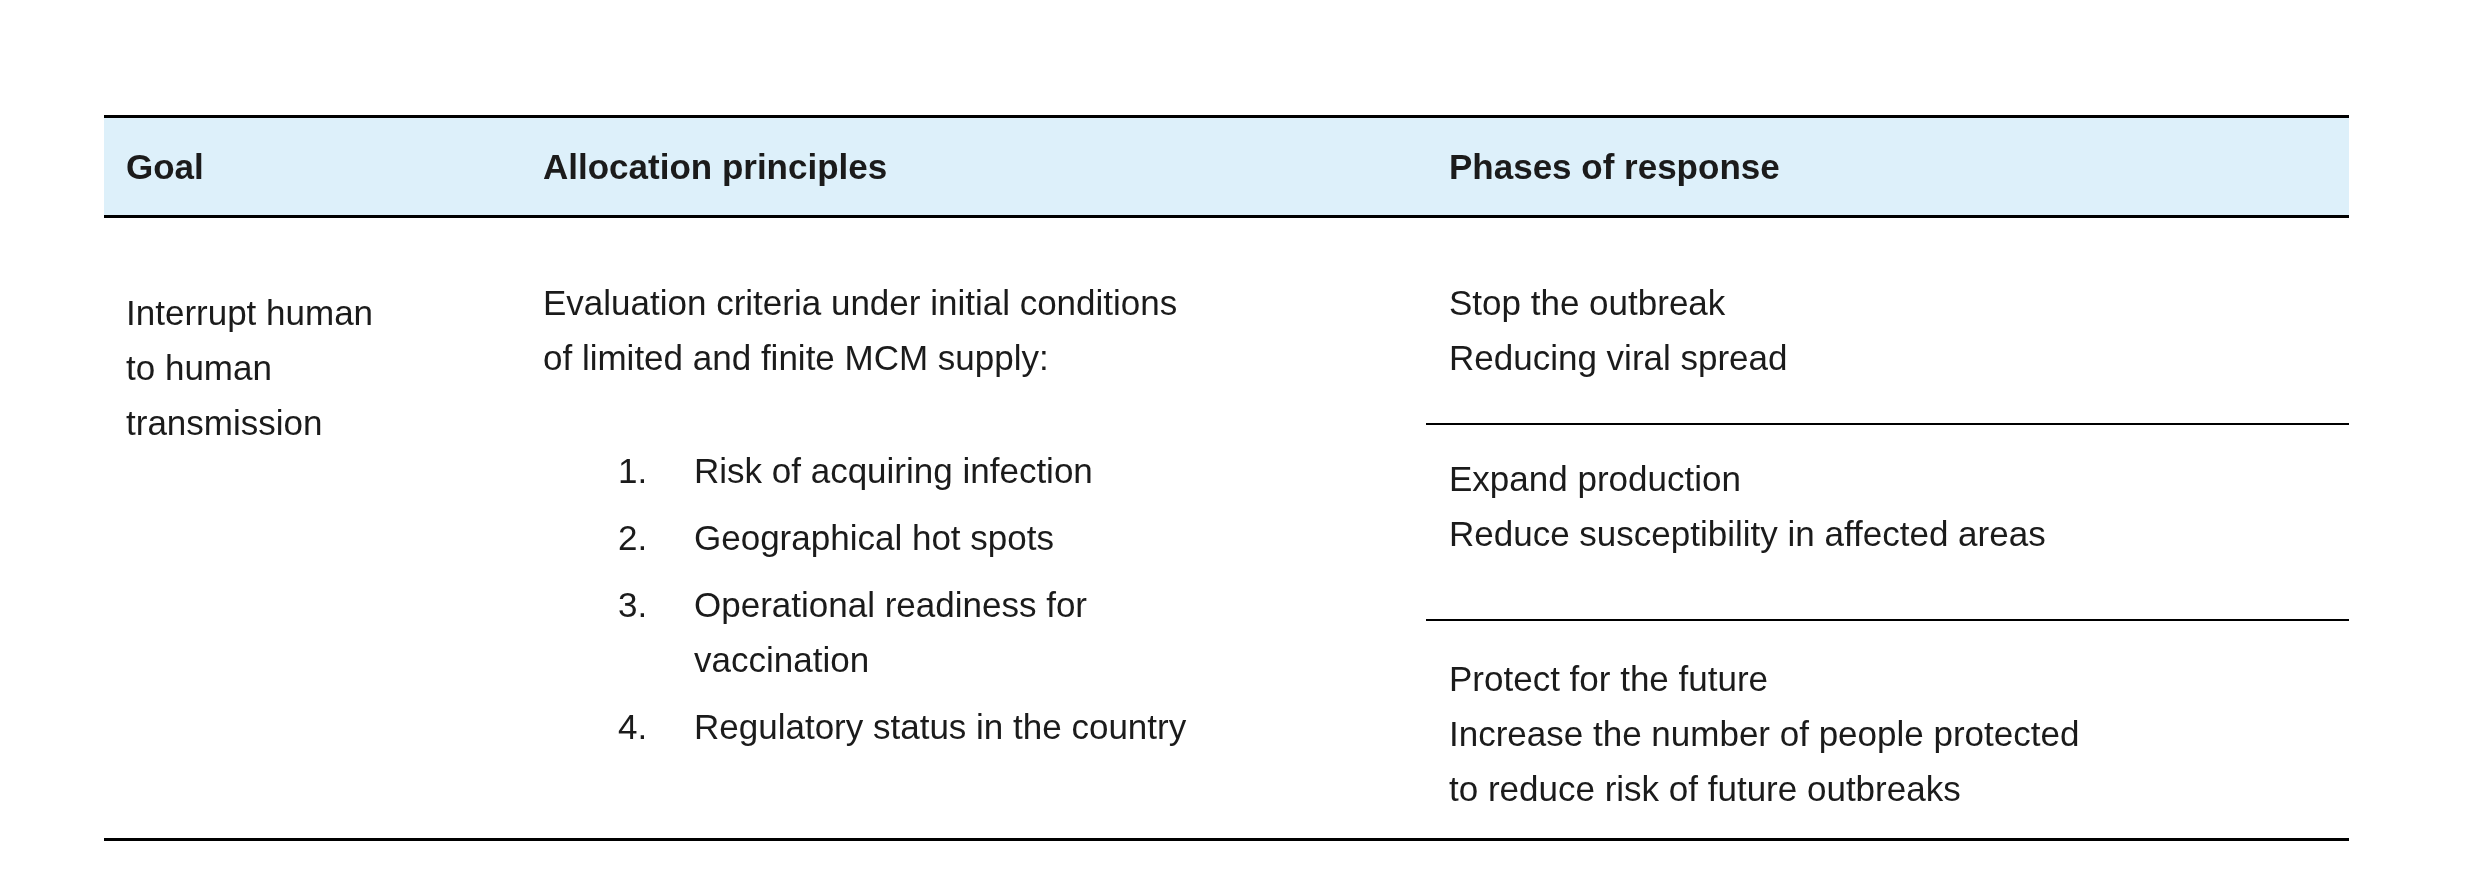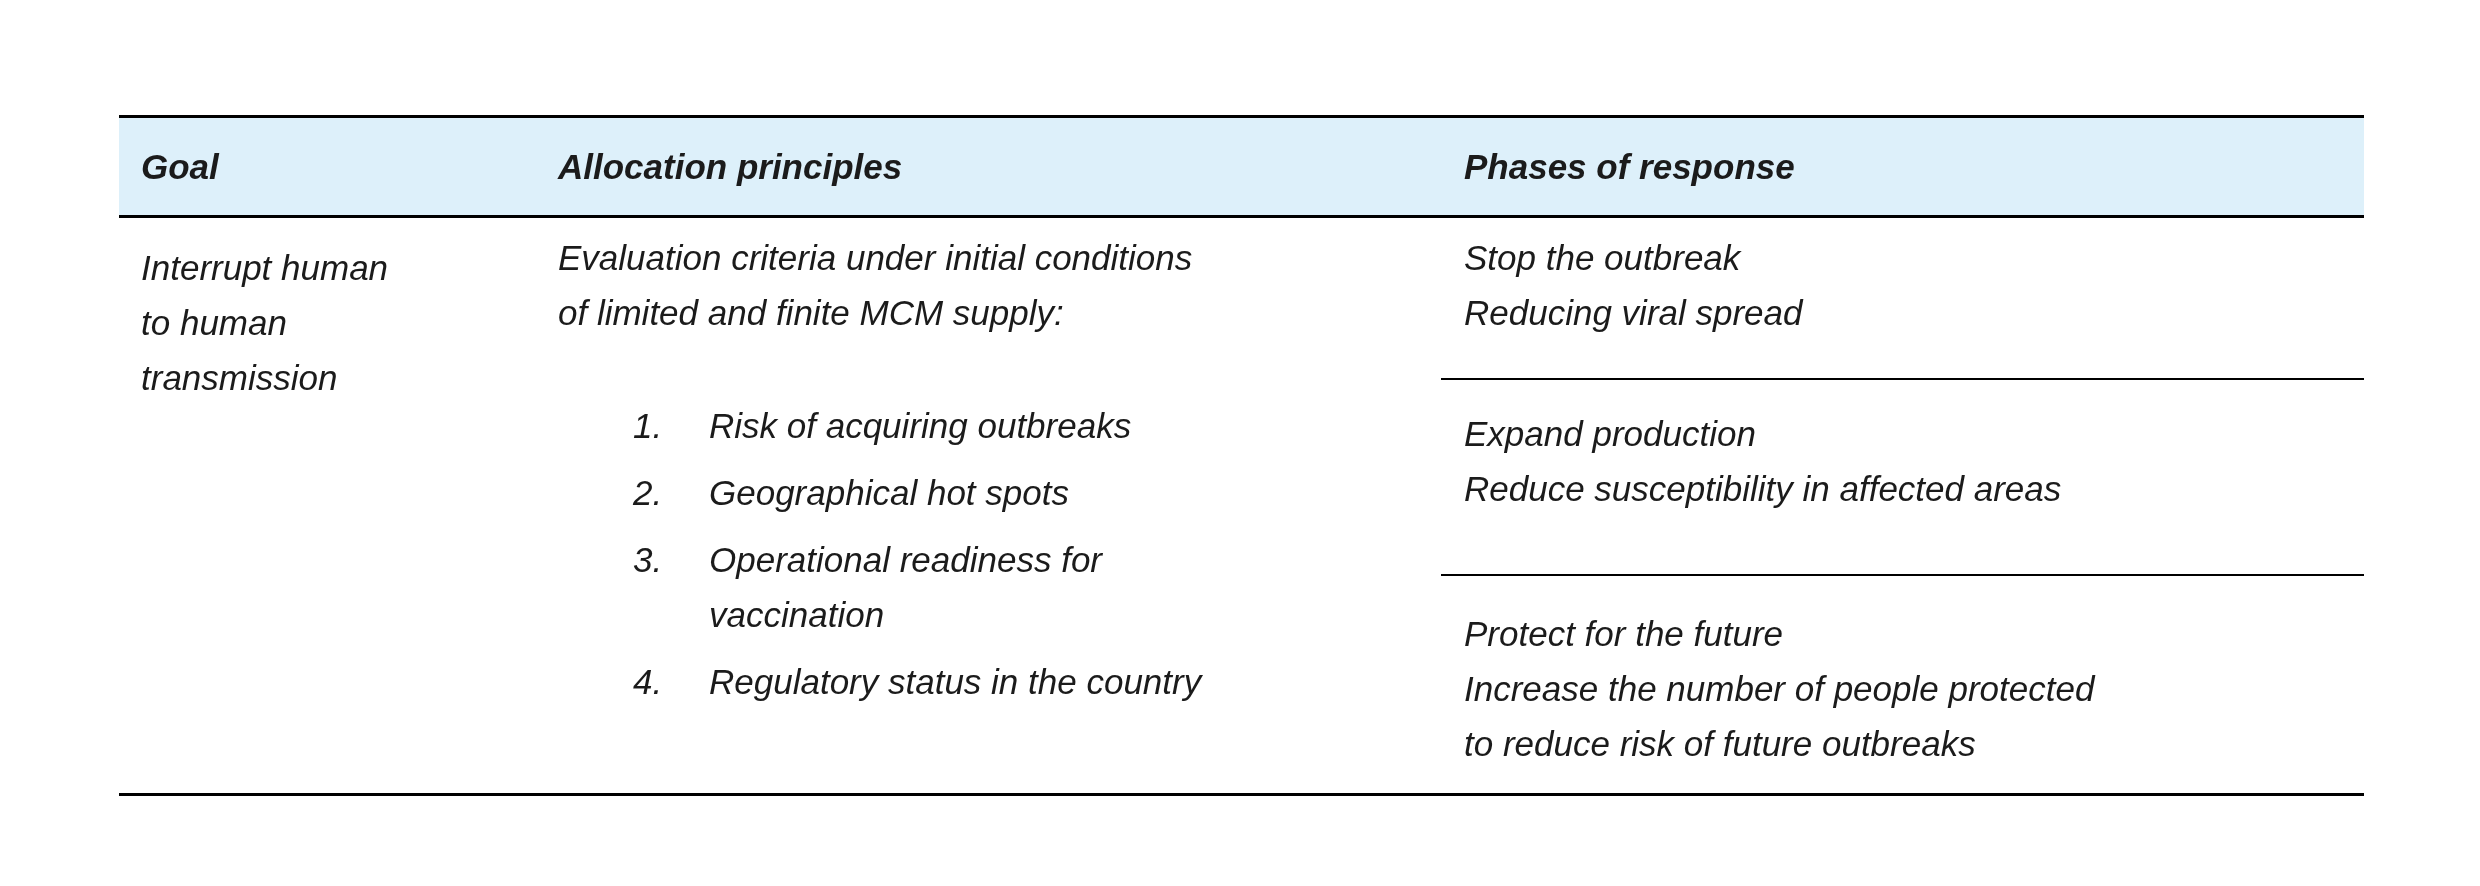--- a/index.html
+++ b/index.html
@@ -12,48 +12,47 @@
     width: 2480px;
     height: 886px;
     background: #ffffff;
     font-family: "Liberation Sans", sans-serif;
     color: #1b1b1b;
     font-size: 35px;
     line-height: 55px;
   }
   .table {
     position: absolute;
-    left: 119px;
+    left: 104px;
     top: 115px;
     width: 2245px;
     border-top: 3px solid #000000;
     border-bottom: 3px solid #000000;
     box-sizing: content-box;
-    font-style: italic;
   }
   .row {
     display: grid;
     grid-template-columns: 427px 895px 1fr;
   }
   .thead {
     background: #ddf0fa;
     height: 97px;
     border-bottom: 3px solid #000000;
     box-sizing: content-box;
   }
   .th {
     display: flex;
     align-items: center;
     font-weight: bold;
   }
   .cell { box-sizing: border-box; }
   .pad1 { padding-left: 22px; }
   .pad2 { padding-left: 12px; }
   .pad3 { padding-left: 23px; text-align: center; }
-  .tbody { min-height: 544px; }
+  .tbody { min-height: 544px; margin-top: 45px; }
   .td-goal {
     padding: 22px 10px 0 22px;
   }
   .td-alloc {
     padding: 12px 30px 0 12px;
   }
   .lines { white-space: pre-line; }
   .olist {
     margin-top: 58px;
     padding-left: 75px;
@@ -110,21 +109,21 @@
 to human
 transmission</div>
       </div>
 
       <div class="cell td-alloc">
         <div class="lines">Evaluation criteria under initial conditions
 of limited and finite MCM supply:</div>
         <div class="olist">
           <div class="olist-item">
             <span class="olist-num">1.</span>
-            <span class="lines">Risk of acquiring outbreaks</span>
+            <span class="lines">Risk of acquiring infection</span>
           </div>
           <div class="olist-item">
             <span class="olist-num">2.</span>
             <span class="lines">Geographical hot spots</span>
           </div>
           <div class="olist-item">
             <span class="olist-num">3.</span>
             <span class="lines">Operational readiness for
 vaccination</span>
           </div>

